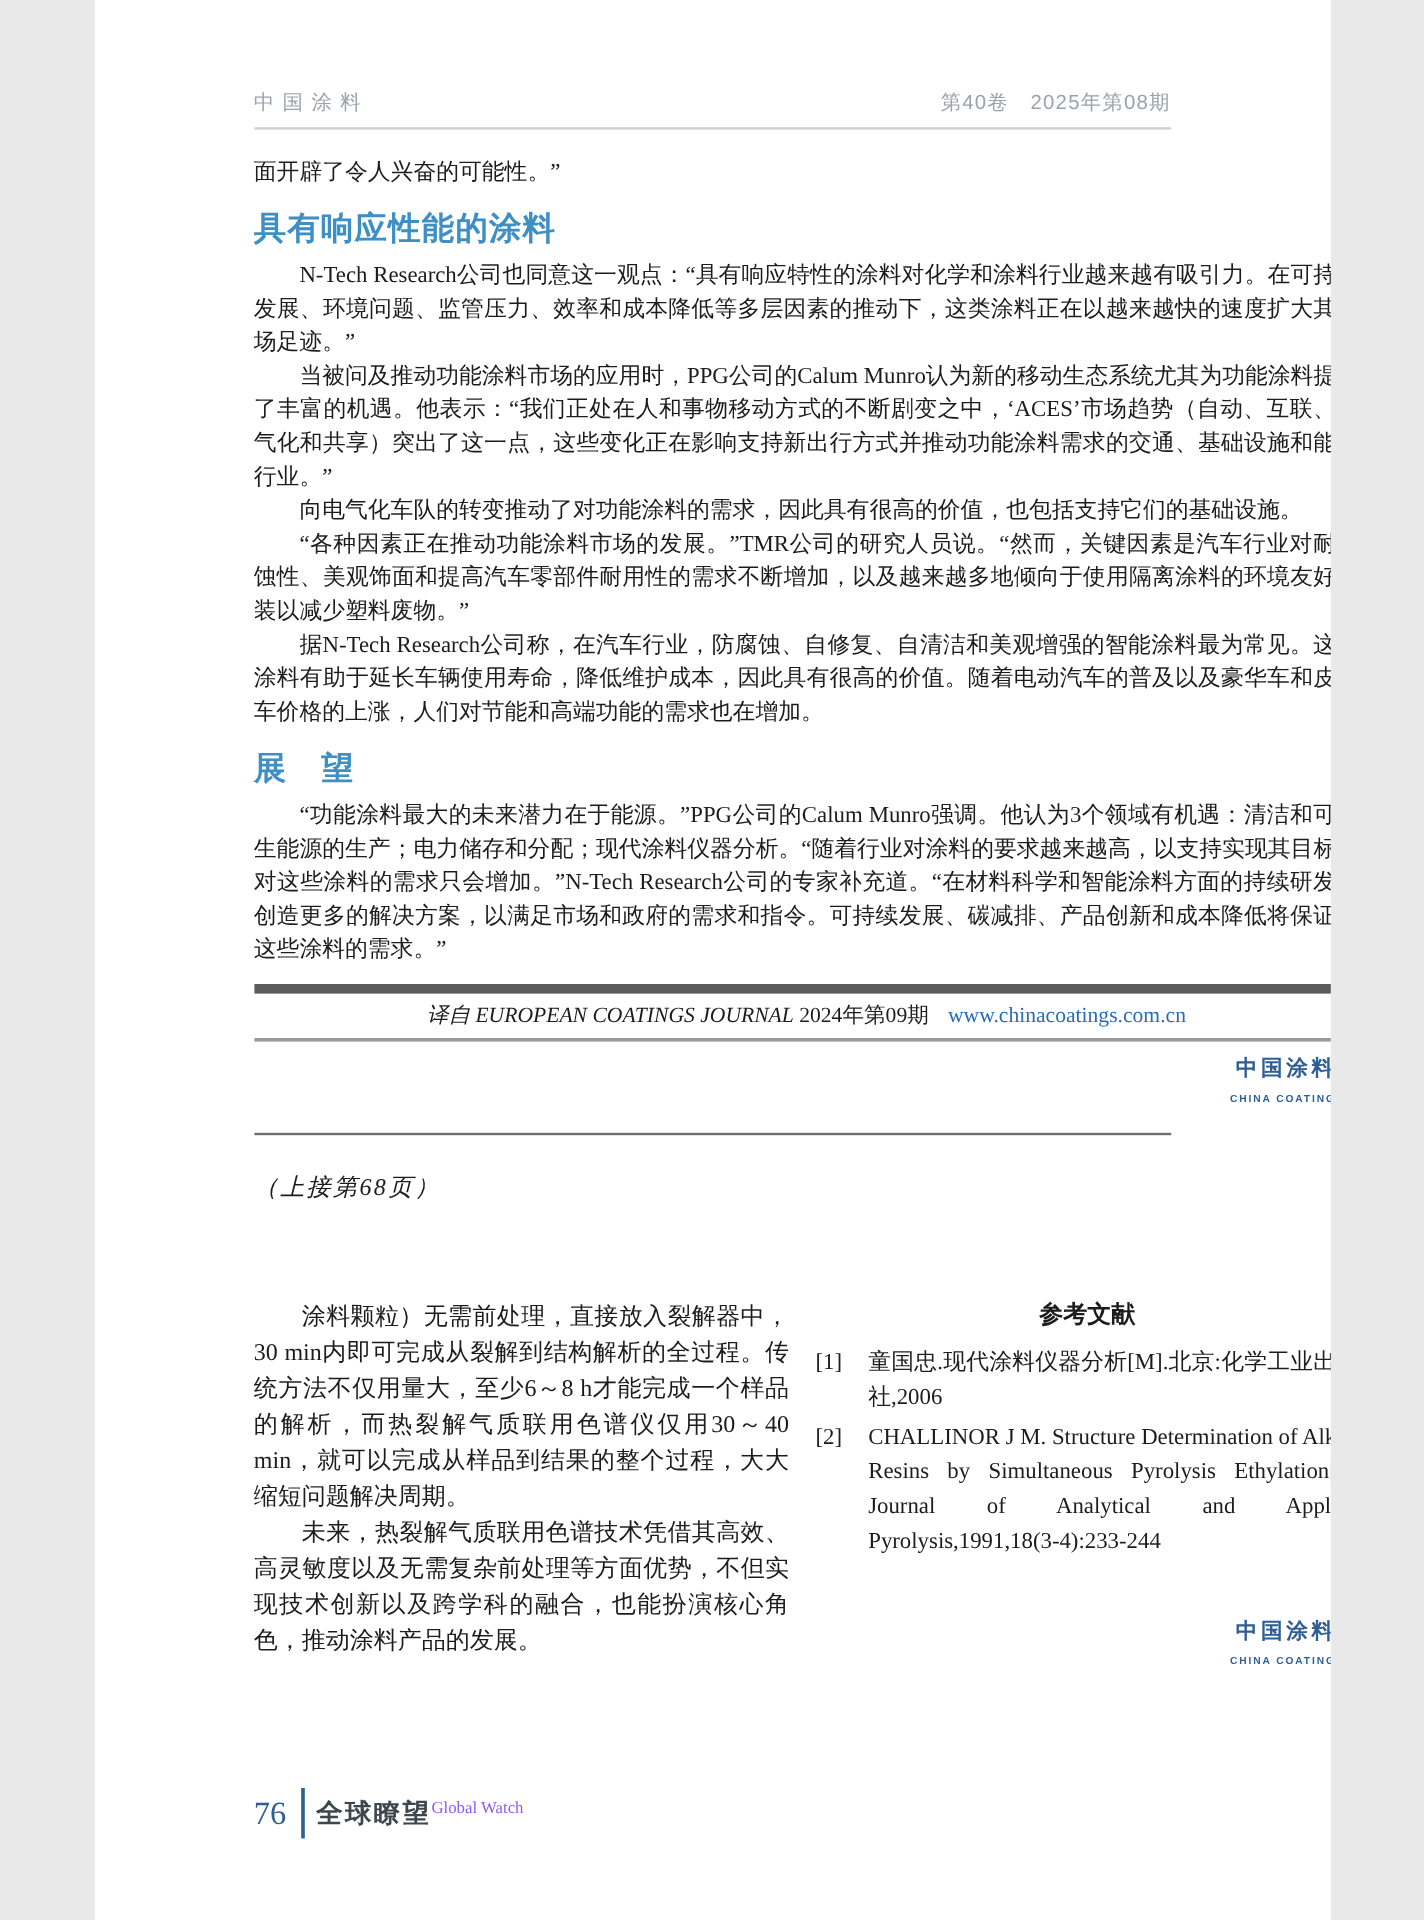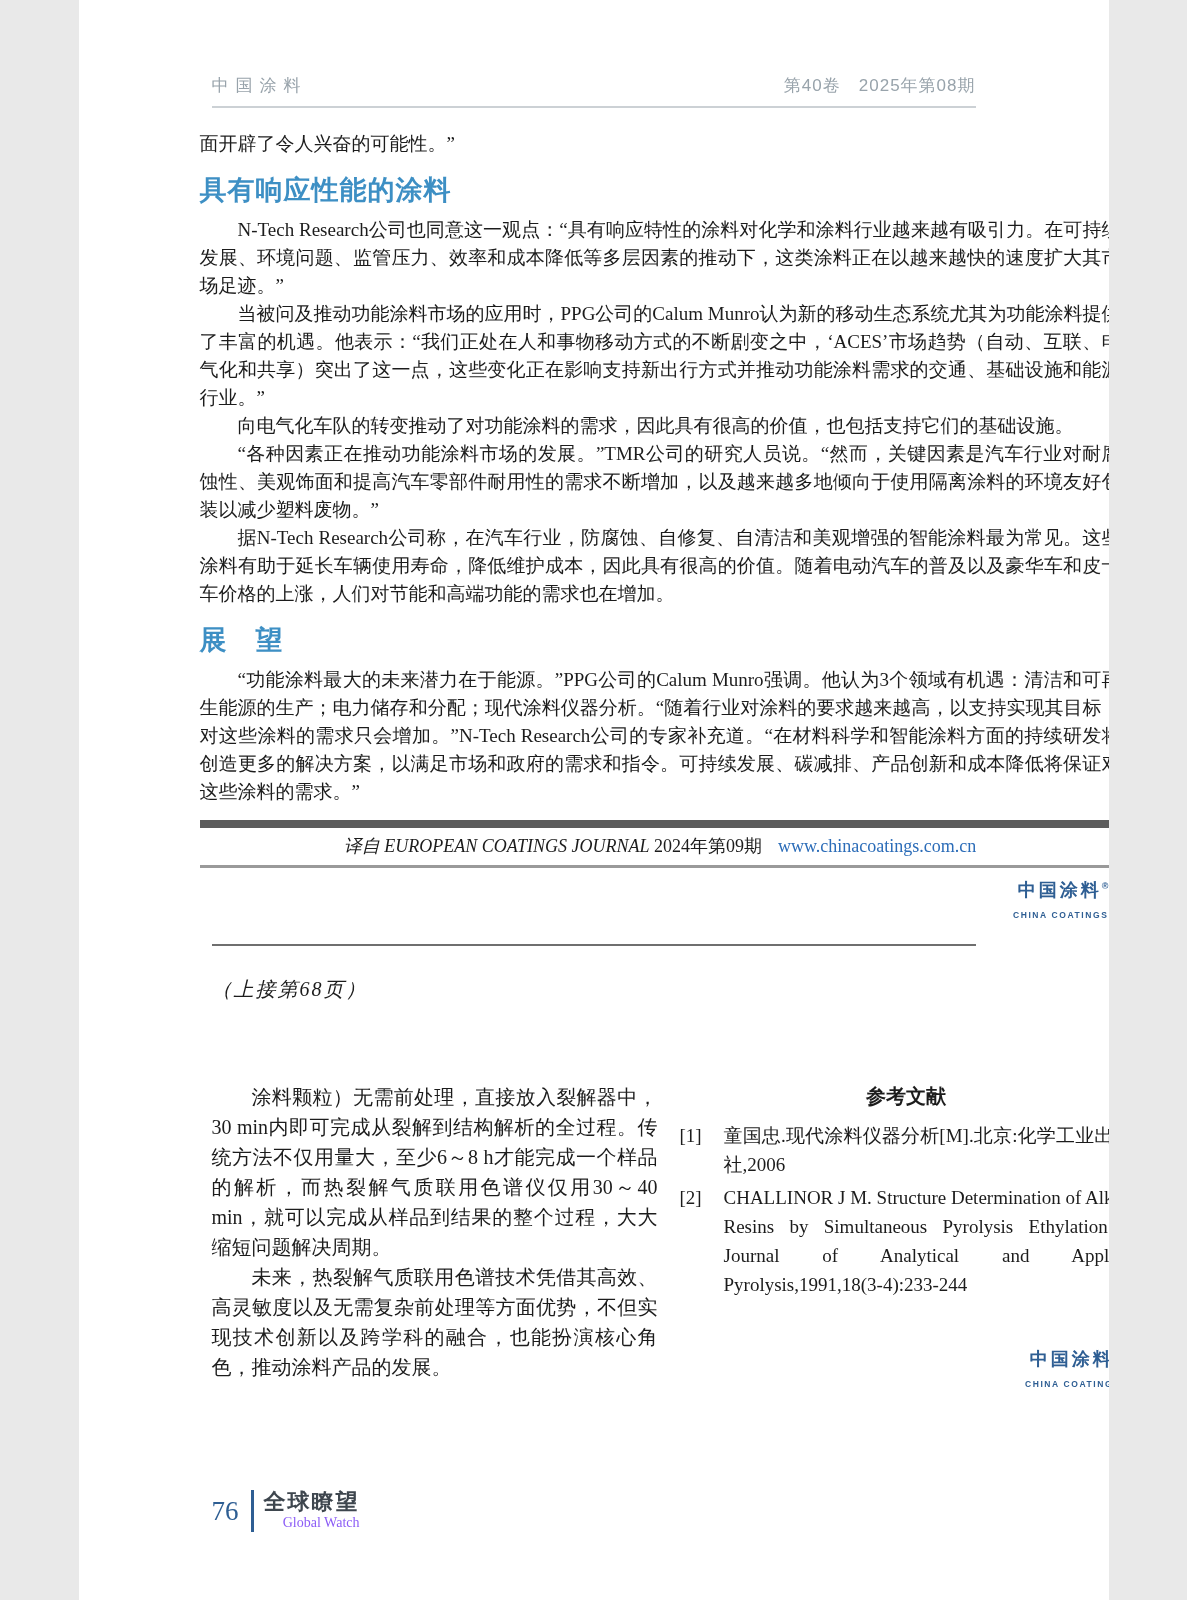--- a/index.html
+++ b/index.html
@@ -16,21 +16,21 @@
 
   
   .page-header{position:absolute;left:133px;right:133px;top:74px;
     border-bottom:2px solid #ccd1d5;padding-bottom:9px;}
   .header-row{display:flex;justify-content:space-between;align-items:baseline;
     font-family:"Liberation Sans","DejaVu Sans",sans-serif;font-size:17px;color:#98a3ab;}
   .header-left{letter-spacing:7px;}
   .header-right{letter-spacing:1px;}
 
   
-  .article{position:absolute;left:121px;width:921px;top:130px;
+  .article{position:absolute;left:133px;width:921px;top:130px;
     font-size:19px;line-height:28px;text-align:justify;}
   .lead{margin:0;}
   .sec-heading{margin:16px 0 10px;font-family:"Liberation Sans","DejaVu Sans",sans-serif;
     font-weight:bold;font-size:27px;line-height:32px;color:var(--accent-blue);letter-spacing:1px;}
   .body-p{margin:0;text-indent:2em;}
 
   
   .source-block{margin-top:14px;}
   .bar-dark{height:8px;background:#5c5c5c;}
   .bar-thin{height:3px;background:#9a9a9a;}
@@ -60,21 +60,21 @@
     font-family:"Liberation Sans","DejaVu Sans",sans-serif;}
   .ref-item{display:flex;margin-bottom:4px;text-align:justify;}
   .ref-marker{width:44px;flex:none;}
   .ref-text{flex:1;}
   .logo2{margin-top:46px;}
 
   
   .page-footer{position:absolute;left:133px;top:1490px;display:flex;align-items:center;}
   .page-num{font-size:27px;color:var(--logo-blue);}
   .footer-bar{width:3px;height:42px;background:var(--logo-blue);margin:0 10px 0 12px;}
-  .footer-sec{display:flex;flex-direction:column;justify-content:center;text-align:right;}
+  .footer-sec{display:flex;justify-content:center;text-align:right;}
   .sec-cn{font-family:"Liberation Sans","DejaVu Sans",sans-serif;font-weight:bold;
     font-size:22px;line-height:24px;color:#3e464e;letter-spacing:2px;}
   .sec-en{font-size:14px;line-height:18px;color:#8b5cf6;}
 </style>
 </head>
 <body>
 
 <div class="page">
 
   <header class="page-header">

